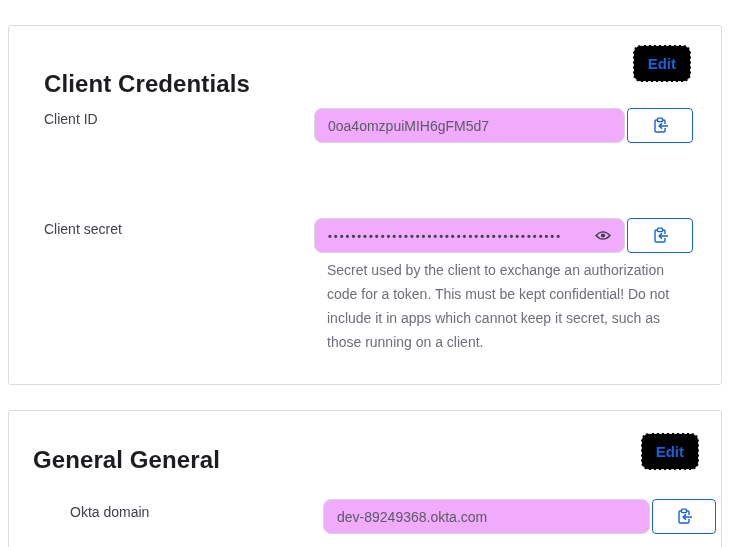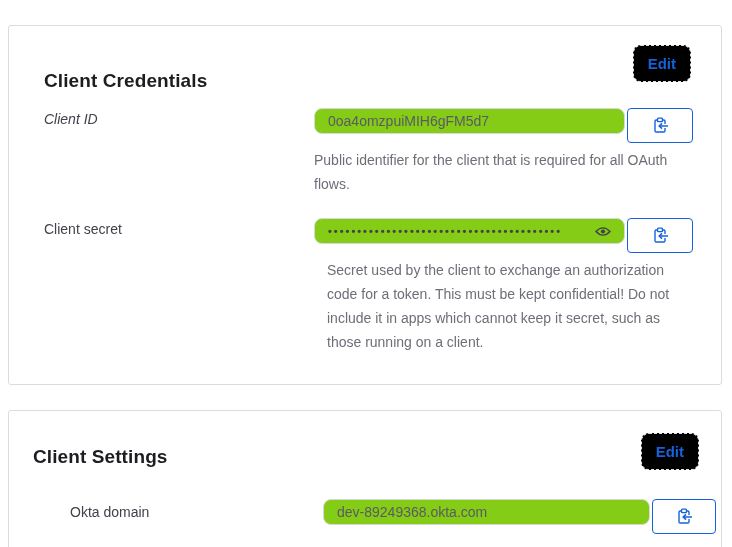--- a/index.html
+++ b/index.html
@@ -11,42 +11,42 @@
   }
   .card {
     position:absolute; left:8px; width:714px; background:#fff;
     border:1px solid #dcdcdf; border-radius:3px;
   }
   .card-1 { top:25px; height:360px; }
   .card-2 { top:410px; height:160px; }
 
   .section-title {
     position:absolute; left:35px; top:44px;
-    font-size:19px; font-weight:700; color:#1d1d21; letter-spacing:.1px;
+    font-size:24px; font-weight:700; color:#1d1d21; letter-spacing:.1px;
   }
   .card-2 .section-title { left:24px; top:35px; }
 
   .edit-btn {
     position:absolute; display:inline-block;
     border:1px dashed #dfdfe4; border-radius:8px;
     padding:9px 14px; background:#000000;
     color:#1662dd; font-size:15px; font-weight:600;
     cursor:pointer; text-decoration:none;
   }
   .card-1 .edit-btn { right:30px; top:19px; }
   .card-2 .edit-btn { right:22px; top:22px; }
 
   .row-label {
     position:absolute; font-size:14px; color:#41414b;
   }
   .field-group {
     position:absolute; display:flex; align-items:stretch;
   }
   .ro-input {
-    height:26px; background:#84cc16;
+    height:35px; background:#f0abfc;
     border:1px solid #d7d7dc; border-radius:8px;
     display:flex; align-items:center; padding:0 13px;
     font-size:14px; color:#5b5b63; cursor:text; overflow:hidden;
   }
   .copy-btn {
     height:35px; margin-left:2px; background:#fff;
     border:1px solid #1662dd; border-radius:4px;
     display:flex; align-items:center; justify-content:center;
     cursor:pointer;
   }
@@ -58,21 +58,21 @@
     font-size:11px; letter-spacing:2px; font-weight:700; color:#41414b;
     white-space:nowrap; overflow:hidden;
   }
   .eye-wrap {
     margin-left:auto; display:flex; align-items:center; cursor:pointer;
     padding-left:6px;
   }
   .icon-flex { display:flex; align-items:center; }
 
   
-  .c1-f1-label { left:35px; top:85px;font-style:italic; }
+  .c1-f1-label { left:35px; top:85px; }
   .c1-f1-group { left:305px; top:82px; }
   .c1-f1-input { width:311px; }
   .c1-f1-help  { left:305px; top:122px; }
   .c1-f2-label { left:35px; top:195px;text-align:right; }
   .c1-f2-group { left:305px; top:192px; }
   .c1-f2-input { width:311px; }
   .c1-f2-help  { left:318px; top:232px; }
   
   .c2-f1-label { left:25px; top:93px;margin-left:36px; }
   .c2-f1-group { left:302px; top:88px;margin-left:12px; }
@@ -97,22 +97,20 @@
         <svg width="17" height="17" viewBox="0 0 17 17" fill="none">
           <rect x="3" y="3" width="10" height="12" rx="1.2" stroke="#1662dd" stroke-width="1.4"></rect>
           <rect x="5.6" y="1.2" width="4.8" height="3.4" rx="0.6" fill="#ffffff" stroke="#1662dd" stroke-width="1.3"></rect>
           <path d="M16 9 H7.2" stroke="#ffffff" stroke-width="4"></path>
           <path d="M16 9 H7.6" stroke="#1662dd" stroke-width="1.5"></path>
           <path d="M10 6.4 L7.2 9 L10 11.6" stroke="#1662dd" stroke-width="1.5" fill="none"></path>
         </svg>
       </span>
     </button>
   </div>
-  <div class="help-text c1-f1-help">Public identifier for the client that is required for all OAuth
-flows.</div>
 
   <div class="row-label c1-f2-label">Client secret</div>
   <div class="field-group c1-f2-group">
     <div class="ro-input c1-f2-input">
       <span class="masked">••••••••••••••••••••••••••••••••••••••••</span>
       <span class="eye-wrap">
         <span class="icon-flex">
           <svg width="16" height="11" viewBox="0 0 16 11" fill="none">
             <path d="M1 5.5 Q8 -1.8 15 5.5 Q8 12.8 1 5.5 Z" stroke="#41414b" stroke-width="1.4" fill="none"></path>
             <circle cx="8" cy="5.5" r="2.1" fill="#41414b"></circle>
@@ -132,21 +130,21 @@
       </span>
     </button>
   </div>
   <div class="help-text c1-f2-help">Secret used by the client to exchange an authorization
 code for a token. This must be kept confidential! Do not
 include it in apps which cannot keep it secret, such as
 those running on a client.</div>
 </section>
 
 <section class="card card-2">
-  <h2 class="section-title">Client Settings</h2>
+  <h2 class="section-title">General General</h2>
   <a class="edit-btn">Edit</a>
 
   <div class="row-label c2-f1-label">Okta domain</div>
   <div class="field-group c2-f1-group">
     <div class="ro-input c2-f1-input">
       <span>dev-89249368.okta.com</span>
     </div>
     <button class="copy-btn copy-64">
       <span class="icon-flex">
         <svg width="17" height="17" viewBox="0 0 17 17" fill="none">

